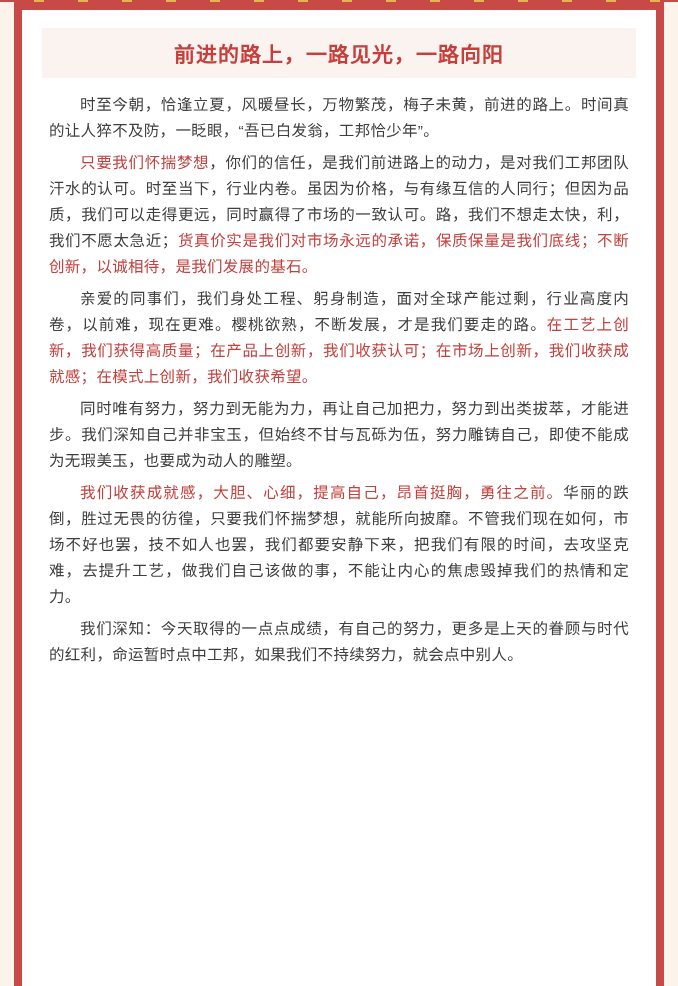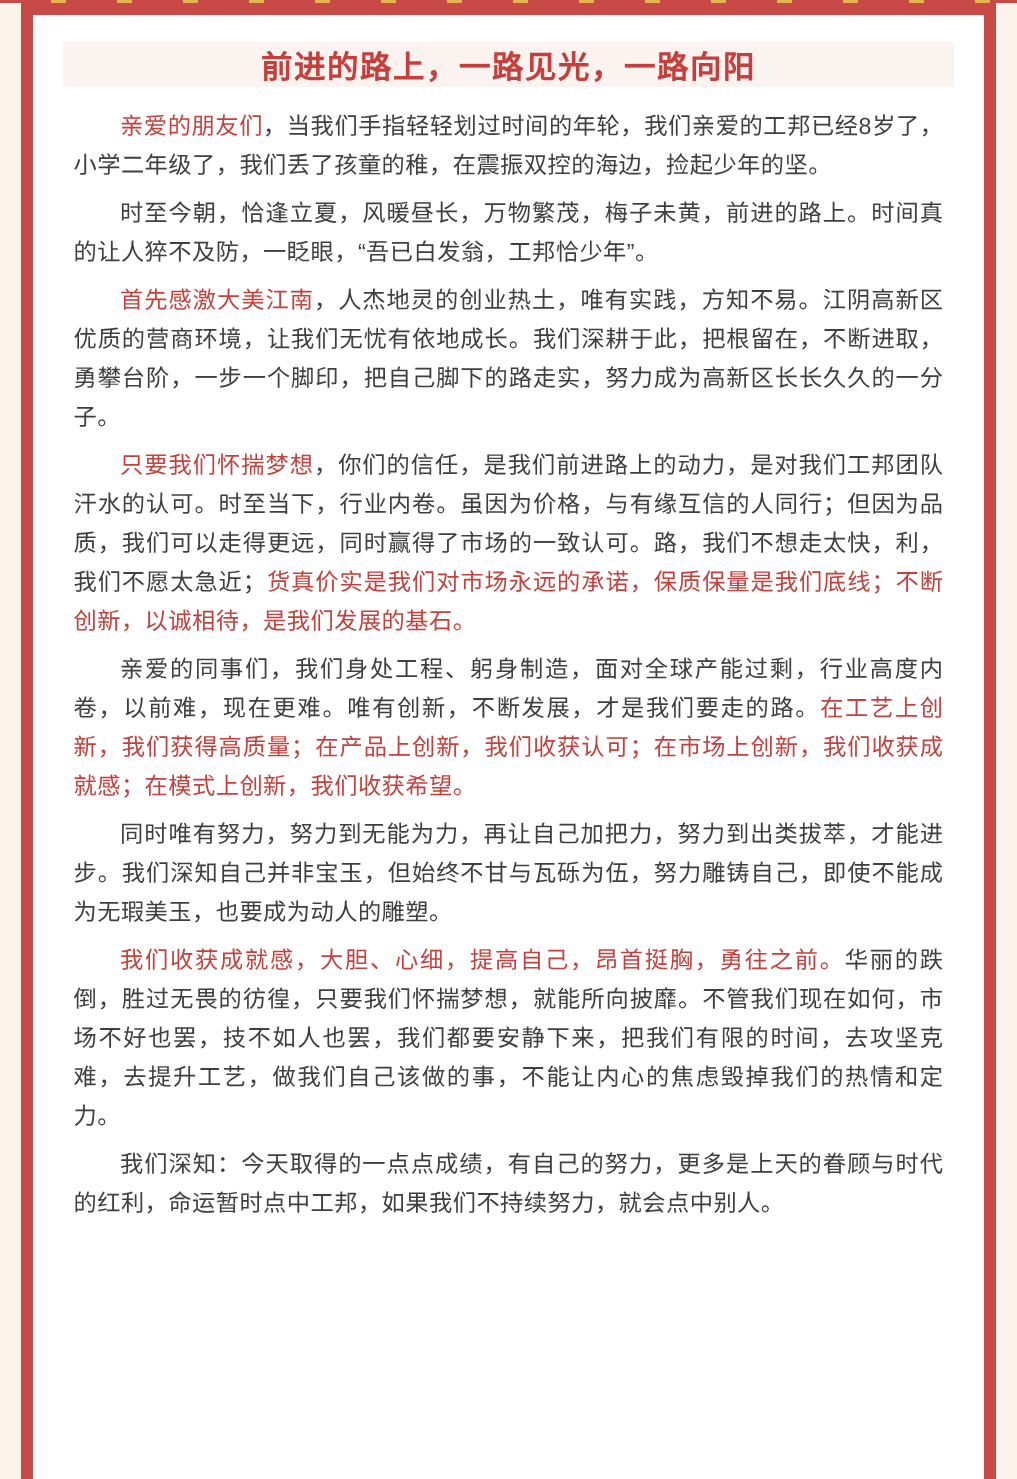--- a/index.html
+++ b/index.html
@@ -34,21 +34,21 @@
     width: 650px;
     height: 1300px;
     border: 8px solid var(--frame-red);
     background: #ffffff;
   }
   .inner {
     padding-top: 18px;
   }
   .title-banner {
     margin: 0 20px 14px 20px;
-    height: 30px;
+    height: 50px;
     background: var(--banner-bg);
     display: flex;
     align-items: center;
     justify-content: center;
   }
   .page-title {
     color: var(--title-red);
     font-size: 21px;
     font-weight: bold;
     letter-spacing: 1px;
@@ -74,23 +74,21 @@
 <body>
 
 <div class="top-strip"></div>
 
 <div class="frame">
   <div class="inner">
     <div class="title-banner">
       <span class="page-title">前进的路上，一路见光，一路向阳</span>
     </div>
     <div class="article">
-        <p><span class="red">亲爱的朋友们</span><span>，当我们手指轻轻划过时间的年轮，我们亲爱的工邦已经8岁了，小学二年级了，我们丢了孩童的稚，在震振双控的海边，捡起少年的坚。</span></p>
         <p><span>时至今朝，恰逢立夏，风暖昼长，万物繁茂，梅子未黄，前进的路上。时间真的让人猝不及防，一眨眼，“吾已白发翁，工邦恰少年”。</span></p>
-        <p><span class="red">首先感激大美江南</span><span>，人杰地灵的创业热土，唯有实践，方知不易。江阴高新区优质的营商环境，让我们无忧有依地成长。我们深耕于此，把根留在，不断进取，勇攀台阶，一步一个脚印，把自己脚下的路走实，努力成为高新区长长久久的一分子。</span></p>
         <p><span class="red">只要我们怀揣梦想</span><span>，你们的信任，是我们前进路上的动力，是对我们工邦团队汗水的认可。时至当下，行业内卷。虽因为价格，与有缘互信的人同行；但因为品质，我们可以走得更远，同时赢得了市场的一致认可。路，我们不想走太快，利，我们不愿太急近；</span><span class="red">货真价实是我们对市场永远的承诺，保质保量是我们底线；不断创新，以诚相待，是我们发展的基石。</span></p>
-        <p><span>亲爱的同事们，我们身处工程、躬身制造，面对全球产能过剩，行业高度内卷，以前难，现在更难。唯有创新，不断发展，才是我们要走的路。</span><span class="red">在工艺上创新，我们获得高质量；在产品上创新，我们收获认可；在市场上创新，我们收获成就感；在模式上创新，我们收获希望。</span></p>
+        <p><span>亲爱的同事们，我们身处工程、躬身制造，面对全球产能过剩，行业高度内卷，以前难，现在更难。樱桃欲熟，不断发展，才是我们要走的路。</span><span class="red">在工艺上创新，我们获得高质量；在产品上创新，我们收获认可；在市场上创新，我们收获成就感；在模式上创新，我们收获希望。</span></p>
         <p><span>同时唯有努力，努力到无能为力，再让自己加把力，努力到出类拔萃，才能进步。我们深知自己并非宝玉，但始终不甘与瓦砾为伍，努力雕铸自己，即使不能成为无瑕美玉，也要成为动人的雕塑。</span></p>
         <p><span class="red">我们收获成就感，大胆、心细，提高自己，昂首挺胸，勇往之前。</span><span>华丽的跌倒，胜过无畏的彷徨，只要我们怀揣梦想，就能所向披靡。不管我们现在如何，市场不好也罢，技不如人也罢，我们都要安静下来，把我们有限的时间，去攻坚克难，去提升工艺，做我们自己该做的事，不能让内心的焦虑毁掉我们的热情和定力。</span></p>
         <p><span>我们深知：今天取得的一点点成绩，有自己的努力，更多是上天的眷顾与时代的红利，命运暂时点中工邦，如果我们不持续努力，就会点中别人。</span></p>
       </div>
   </div>
 </div>
 
 </body></html>

